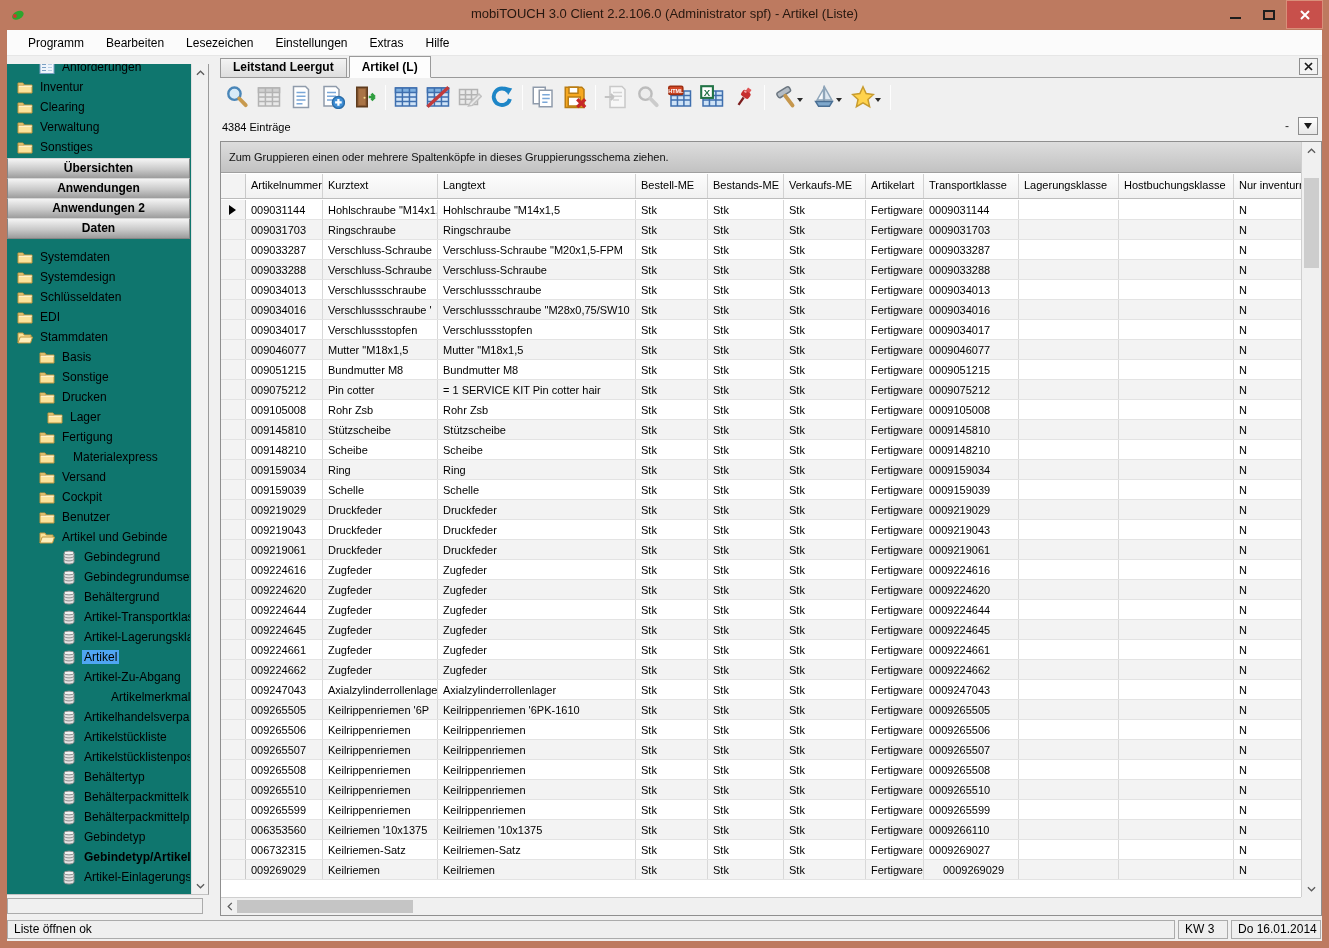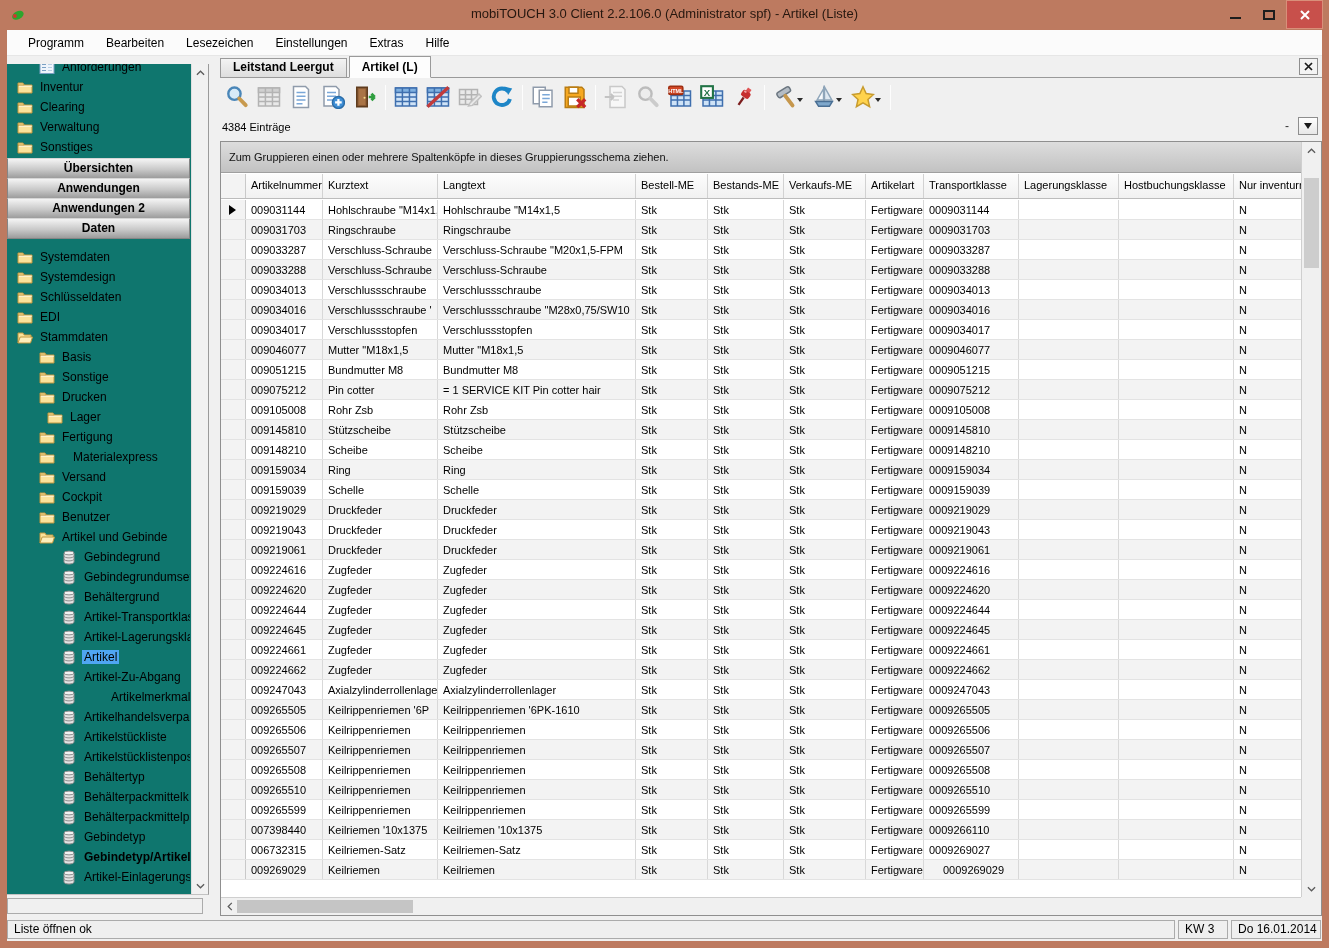--- a/index.html
+++ b/index.html
@@ -1137,21 +1137,21 @@
               <div class="td" style="width: 76px;">Stk</div>
               <div class="td" style="width: 82px;">Stk</div>
               <div class="td" style="width: 58px;">Fertigware</div>
               <div class="td" style="width: 95px;">0009265599</div>
               <div class="td" style="width: 100px;"></div>
               <div class="td" style="width: 115px;"></div>
               <div class="td" style="width: 74px;">N</div>
             </div>
             <div class="tr alt">
               <div class="td selcol"></div>
-              <div class="td" style="width: 77px;">007398440</div>
+              <div class="td" style="width: 77px;">006353560</div>
               <div class="td" style="width: 115px;">Keilriemen '10x1375</div>
               <div class="td" style="width: 198px;">Keilriemen '10x1375</div>
               <div class="td" style="width: 72px;">Stk</div>
               <div class="td" style="width: 76px;">Stk</div>
               <div class="td" style="width: 82px;">Stk</div>
               <div class="td" style="width: 58px;">Fertigware</div>
               <div class="td" style="width: 95px;">0009266110</div>
               <div class="td" style="width: 100px;"></div>
               <div class="td" style="width: 115px;"></div>
               <div class="td" style="width: 74px;">N</div>

